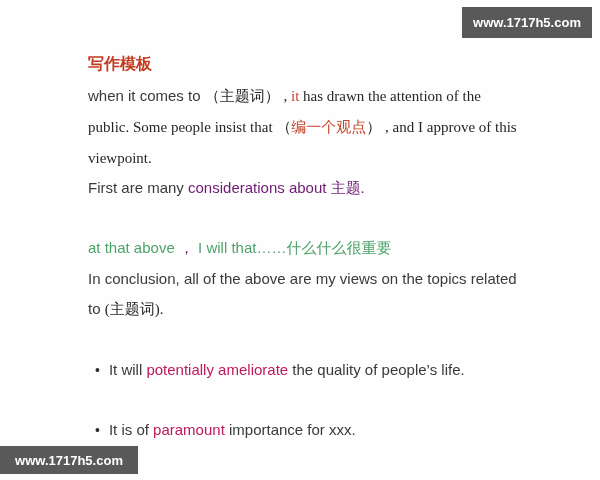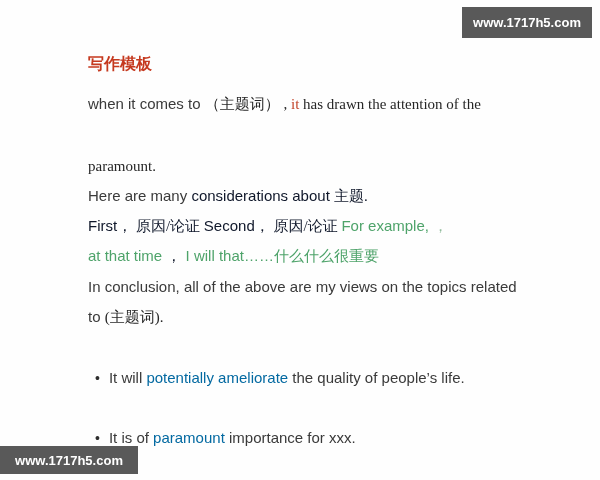--- a/index.html
+++ b/index.html
@@ -1,26 +1,26 @@
 <!DOCTYPE html>
 <html><head>
 <meta charset="utf-8">
 <style>
   html,body{margin:0;padding:0;background:#ffffff;}
   #page{position:relative;width:600px;height:480px;background:#fefefe;overflow:hidden;
         font-family:"Liberation Sans",sans-serif;}
-  .line{position:absolute;left:88px;white-space:nowrap;font-size:15px;color:#3a3a3a;margin-top:8px;}
+  .line{position:absolute;left:88px;white-space:nowrap;font-size:15px;color:#3a3a3a;}
   .sans{font-family:"Liberation Sans","DejaVu Sans",sans-serif;}
   .serif{font-family:"Liberation Serif","DejaVu Serif",serif;}
   .dark{color:#3a3a3a;}
   .serif-dark{color:#262626;}
-  .gray{color:#0f172a;}
+  .gray{color:#701a75;}
   .green{color:#4ea36a;}
   .lgreen{color:#93bd9e;}
-  .teal{color:#0369a1;}
+  .teal{color:#be185d;}
   .red{color:#c2442a;}
   #doc-title{position:absolute;left:88px;top:54px;font-size:16px;font-weight:bold;color:#c5391f;
              font-family:"Liberation Sans","DejaVu Sans",sans-serif;text-align:right;}
   .wm{position:absolute;background:#595959;color:#ffffff;font-weight:bold;font-size:13px;
       display:flex;align-items:center;justify-content:center;
       font-family:"Liberation Sans","DejaVu Sans",sans-serif;}
   #wm-top{left:462px;top:7px;width:130px;height:31px;}
   #wm-bottom{left:0px;top:446px;width:138px;height:28px;}
   .bullet-line{left:95px;}
   .bullet-marker{display:inline-block;margin-right:9px;color:#2e2e2e;font-size:14px;}
@@ -33,35 +33,35 @@
   <div id="wm-top" class="wm">
     <span>www.1717h5.com</span>
   </div>
 
   <div id="doc-title">写作模板</div>
 
   <div class="line" style="top:87px">
     <span class="sans dark">when it comes to </span><span class="serif serif-dark">（主题词）</span><span class="serif serif-dark"> , </span><span class="serif red">it</span><span class="serif serif-dark"> has drawn the attention of the</span>
   </div>
 
+  <div class="line" style="top:118px">
+    <span class="serif serif-dark">public. Some people insist that </span><span class="serif serif-dark">（</span><span class="serif red">编一个观点</span><span class="serif serif-dark">）</span><span class="serif serif-dark"> , and I approve of this</span>
+  </div>
 
   <div class="line" style="top:149px">
-    <span class="serif serif-dark">paramount.</span>
+    <span class="serif serif-dark">viewpoint.</span>
   </div>
 
   <div class="line" style="top:179px">
-    <span class="sans dark">Here are many </span><span class="sans gray">considerations about </span><span class="serif gray">主题.</span>
+    <span class="sans dark">First are many </span><span class="sans gray">considerations about </span><span class="serif gray">主题.</span>
   </div>
 
-  <div class="line" style="top:209px">
-    <span class="sans gray">First，</span><span class="serif gray"> 原因/论证 </span><span class="sans gray">Second，</span><span class="serif gray"> 原因/论证 </span><span class="sans green">For example,</span><span class="sans lgreen"> ，</span>
-  </div>
 
   <div class="line" style="top:239px">
-    <span class="sans green">at that time</span><span class="sans gray"> ， </span><span class="sans green">I will that……</span><span class="serif green">什么什么很重要</span>
+    <span class="sans green">at that above</span><span class="sans gray"> ， </span><span class="sans green">I will that……</span><span class="serif green">什么什么很重要</span>
   </div>
 
   <div class="line" style="top:270px">
     <span class="sans dark">In conclusion, all of the above are my views on the topics related</span>
   </div>
 
   <div class="line" style="top:300px">
     <span class="sans dark">to </span><span class="serif serif-dark">(主题词).</span>
   </div>
 

